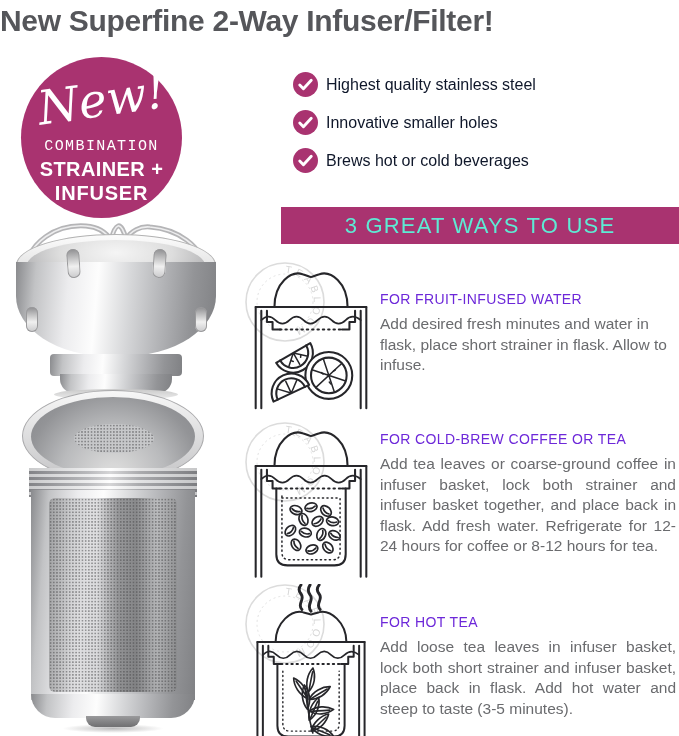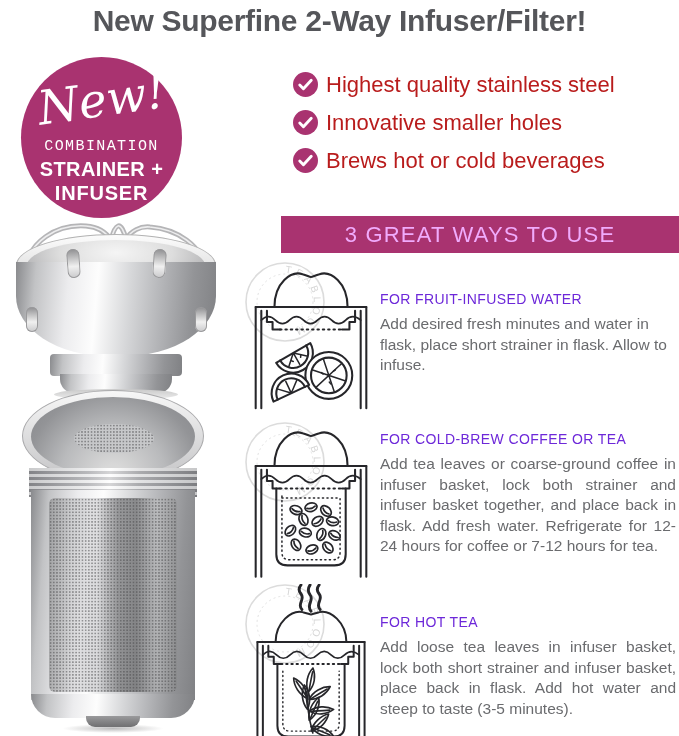--- a/index.html
+++ b/index.html
@@ -3,21 +3,21 @@
 <meta charset="utf-8">
 <style>
   * { margin:0; padding:0; box-sizing:border-box; }
   html,body { background:#ffffff; }
   .page {
     position:relative; width:679px; height:736px; overflow:hidden;
     background:#ffffff; font-family:"Liberation Sans", sans-serif;
   }
   
   .title {
-    position:absolute; top:4px; left:0; width:679px; text-align:center;
+    position:absolute; top:4px; left:0; width:679px; 
     font-size:30px; font-weight:700; color:#55565a; letter-spacing:-0.3px;
   }
   
   .badge {
     position:absolute; left:21px; top:57px; width:161px; height:161px;
     border-radius:50%; background:#a93370; color:#fff; text-align:center; z-index:6;
   }
   .badge-script {
     font-family:"DejaVu Serif", serif; font-style:italic; font-size:47px;
     transform:rotate(-8deg); margin-top:14px; height:58px; line-height:58px;
@@ -61,24 +61,24 @@
     linear-gradient(90deg, rgba(0,0,0,.14), transparent 18%, transparent 38%, rgba(20,20,22,.32) 54%, rgba(20,20,22,.36) 68%, transparent 84%, rgba(0,0,0,.1)),
     linear-gradient(95deg,#b9babc,#dfdfe1 30%,#d2d3d5 55%,#aeafb1 85%,#98999b); }
   .bk-bottom { position:absolute; left:9px; top:304px; width:164px; height:24px; border-radius:0 0 34px 34px; }
   .bk-nub { position:absolute; left:64px; top:326px; width:54px; height:11px; border-radius:0 0 9px 9px;
     background:linear-gradient(180deg,#9a9a9c,#6f6f71); }
   .bk-shadow { position:absolute; left:40px; top:334px; width:102px; height:9px; border-radius:50%;
     background:radial-gradient(ellipse, rgba(120,120,122,.5), transparent 70%); }
   
   .features { position:absolute; left:293px; top:72px; z-index:3; }
   .feature { display:flex; align-items:center; margin-bottom:13px; height:25px; }
-  .feature-label { margin-left:8px; font-size:22px; color:#b91c1c; white-space:nowrap;text-align:center; }
-  
-  .banner { position:absolute; left:281px; top:216px; width:398px; height:37px;
-    background:#a93370; color:#f0abfc; font-size:22px; letter-spacing:1.2px;
+  .feature-label { margin-left:8px; font-size:16px; color:#0f172a; white-space:nowrap;text-align:center; }
+  
+  .banner { position:absolute; left:281px; top:207px; width:398px; height:37px;
+    background:#a93370; color:#5eead4; font-size:22px; letter-spacing:1.2px;
     text-align:center; line-height:37px; z-index:3; }
   
   .wm { position:absolute; z-index:1; }
   .ill { position:absolute; z-index:2; }
   .sec-text { position:absolute; width:296px; z-index:2; }
   .sec-heading { font-size:14px; color:#6d28d9; letter-spacing:0.4px; }
   .sec-body { margin-top:7px; font-size:15.5px; color:#6a6b6e; line-height:20.5px; }
   .just { text-align:justify; }
   .s1-ill { left:249px; top:262px; } .s1-wm { left:243px; top:260px; } .s1-text { left:380px; top:291px; }
   .s2-ill { left:249px; top:421px; } .s2-wm { left:243px; top:420px; } .s2-text { left:380px; top:431px; }
@@ -272,21 +272,21 @@
           </g>
         <g transform="translate(84,135) rotate(48)">
             <ellipse rx="6.5" ry="4.6" fill="#fff"></ellipse>
             <path d="M-4.5,0 Q0,2.6 4.5,0"></path>
           </g>
       </g>
     </g>
   </svg>
   <div class="sec-text s2-text">
     <div class="sec-heading">FOR COLD-BREW COFFEE OR TEA</div>
-    <div class="sec-body just">Add tea leaves or coarse-ground coffee in infuser basket, lock both strainer and infuser basket together, and place back in flask. Add fresh water. Refrigerate for 12-24 hours for coffee or 7-12 hours for tea.</div>
+    <div class="sec-body just">Add tea leaves or coarse-ground coffee in infuser basket, lock both strainer and infuser basket together, and place back in flask. Add fresh water. Refrigerate for 12-24 hours for coffee or 8-12 hours for tea.</div>
   </div>
 
   <svg class="wm s3-wm" width="84" height="84" viewBox="0 0 84 84">
     <circle cx="42" cy="42" r="39" stroke="#dcdcdc" stroke-width="1.6" fill="none"></circle>
     <circle cx="42" cy="42" r="28" stroke="#e3e3e3" stroke-width="1" stroke-dasharray="2,3" fill="none"></circle>
     <defs>
         <path id="wmp3" d="M42,13 A29,29 0 1 1 41.9,13" fill="none"></path>
       </defs>
     <text font-size="10" letter-spacing="3.5" fill="#d6d6d6"><textPath href="#wmp3">TEABLOOM</textPath></text>
   </svg>

